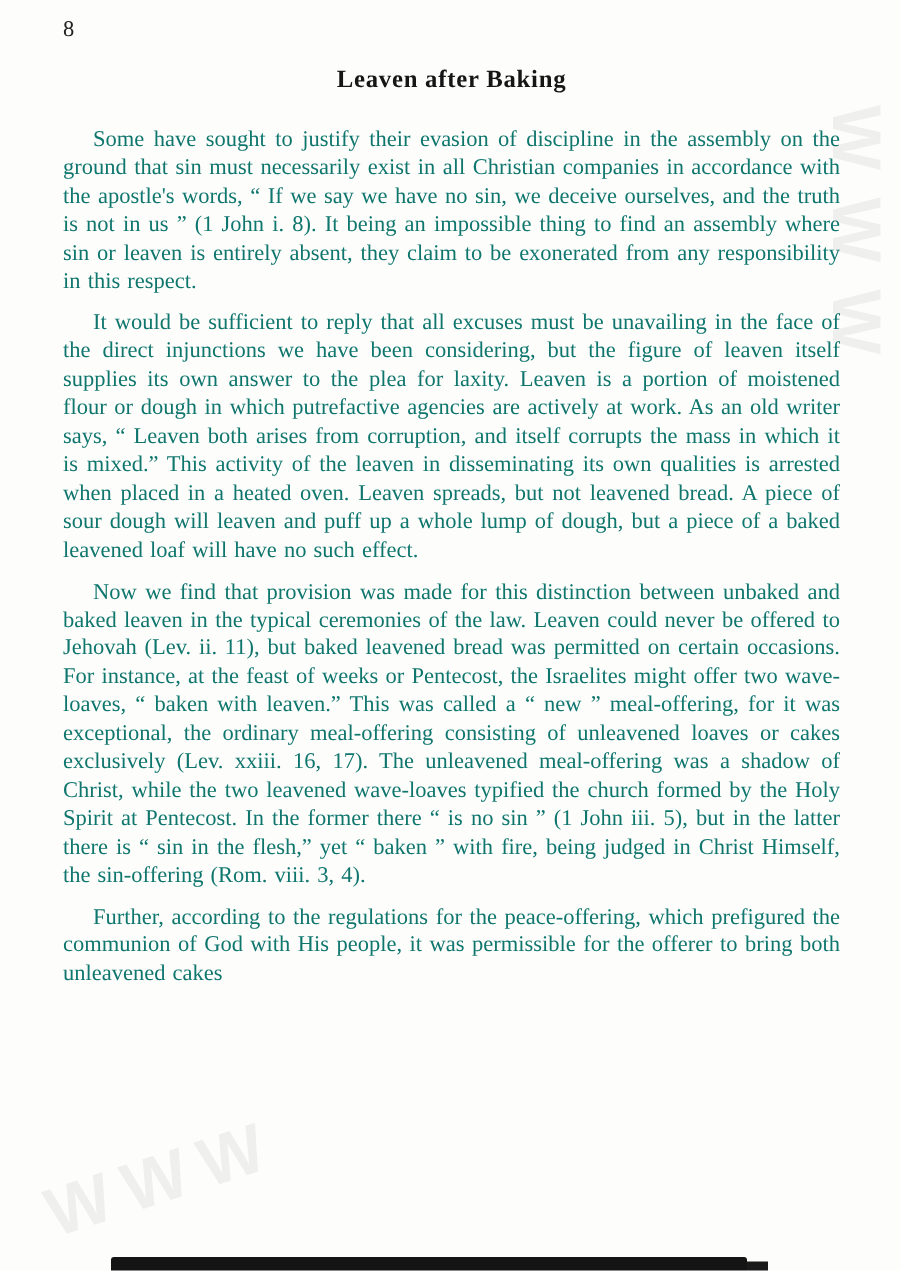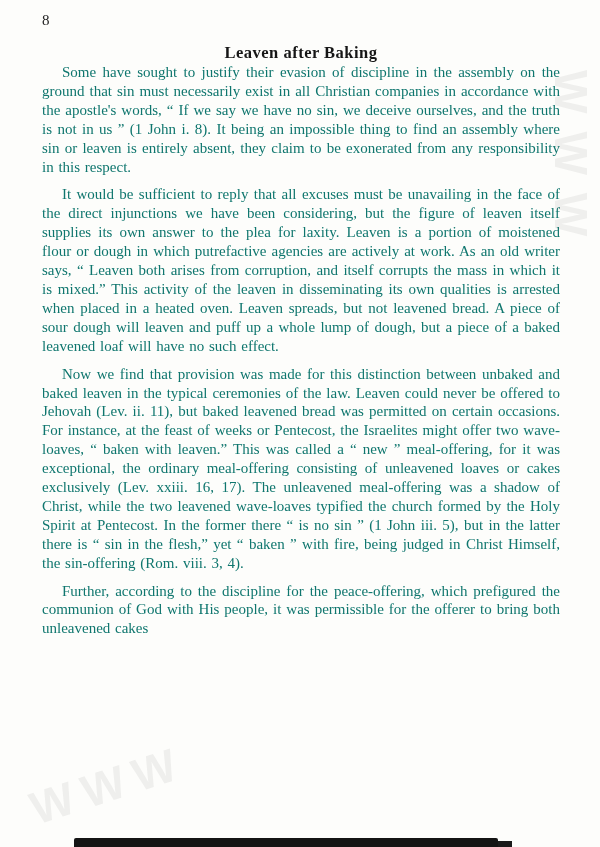--- a/index.html
+++ b/index.html
@@ -39,21 +39,21 @@
     font-size: 13px;
     letter-spacing: 2.5px;
     word-spacing: 9px;
     color: #2a2a2a;
   }
   .section-title {
     text-align: center;
     font-size: 16.5px;
     font-weight: bold;
     letter-spacing: 0.5px;
-    margin: 0 0 0 0;
+    margin: 0 0 21px 0;
     color: #161616;
   }
   .body-paragraph {
     font-size: 15px;
     line-height: 18.9px;
     text-align: justify;
     text-indent: 20px;
     margin: 0 0 9px 0;
     color: #0f766e;
     word-spacing: 1px;
@@ -114,18 +114,18 @@
   </div>
 
   <h2 class="section-title">Leaven after Baking</h2>
 
   <p class="body-paragraph">Some have sought to justify their evasion of discipline in the assembly on the ground that sin must necessarily exist in all Christian companies in accordance with the apostle's words, “ If we say we have no sin, we deceive ourselves, and the truth is not in us ” (1 John i. 8). It being an impossible thing to find an assembly where sin or leaven is entirely absent, they claim to be exonerated from any responsibility in this respect.</p>
 
   <p class="body-paragraph">It would be sufficient to reply that all excuses must be unavailing in the face of the direct injunctions we have been considering, but the figure of leaven itself supplies its own answer to the plea for laxity. Leaven is a portion of moistened flour or dough in which putrefactive agencies are actively at work. As an old writer says, “ Leaven both arises from corruption, and itself corrupts the mass in which it is mixed.” This activity of the leaven in disseminating its own qualities is arrested when placed in a heated oven. Leaven spreads, but not leavened bread. A piece of sour dough will leaven and puff up a whole lump of dough, but a piece of a baked leavened loaf will have no such effect.</p>
 
   <p class="body-paragraph">Now we find that provision was made for this distinction between unbaked and baked leaven in the typical ceremonies of the law. Leaven could never be offered to Jehovah (Lev. ii. 11), but baked leavened bread was permitted on certain occasions. For instance, at the feast of weeks or Pentecost, the Israelites might offer two wave-loaves, “ baken with leaven.” This was called a “ new ” meal-offering, for it was exceptional, the ordinary meal-offering consisting of unleavened loaves or cakes exclusively (Lev. xxiii. 16, 17). The unleavened meal-offering was a shadow of Christ, while the two leavened wave-loaves typified the church formed by the Holy Spirit at Pentecost. In the former there “ is no sin ” (1 John iii. 5), but in the latter there is “ sin in the flesh,” yet “ baken ” with fire, being judged in Christ Himself, the sin-offering (Rom. viii. 3, 4).</p>
 
-  <p class="body-paragraph">Further, according to the discipline for the peace-offering, which prefigured the communion of God with His people, it was permissible for the offerer to bring both unleavened cakes</p>
+  <p class="body-paragraph">Further, according to the regulations for the peace-offering, which prefigured the communion of God with His people, it was permissible for the offerer to bring both unleavened cakes</p>
 
   <div class="scan-edge"></div>
   <div class="scan-edge-nub"></div>
 
 </div>
 
 </body></html>

